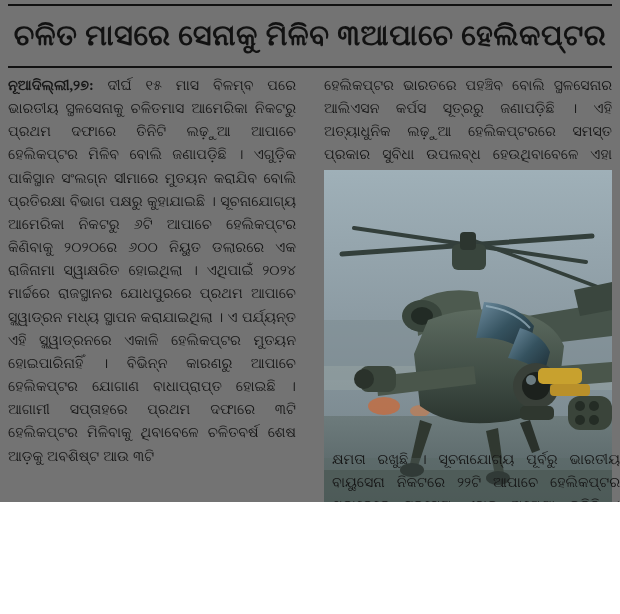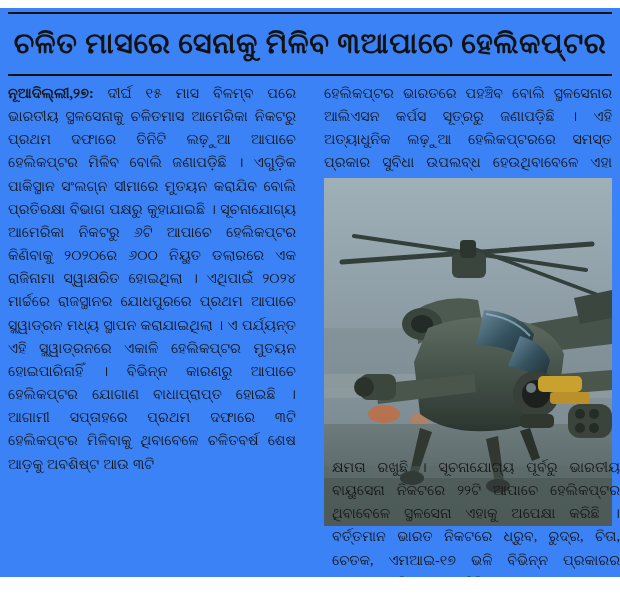--- a/index.html
+++ b/index.html
@@ -3,25 +3,24 @@
 <meta charset="utf-8">
 <style>
   html, body {
     margin: 0;
     padding: 0;
     background: #ffffff;
   }
   #page {
     position: relative;
     width: 620px;
-    height: 569px;
-    background: #3b82f6;
+    height: 502px;
+    background: #737373;
     overflow: hidden;
     font-family: "Liberation Sans", sans-serif;
-    margin-top: 8px;
   }
   .headline {
     position: absolute;
     left: 8px;
     top: 8px;
     width: 604px;
     height: 56px;
     display: flex;
     align-items: center;
     justify-content: center;

